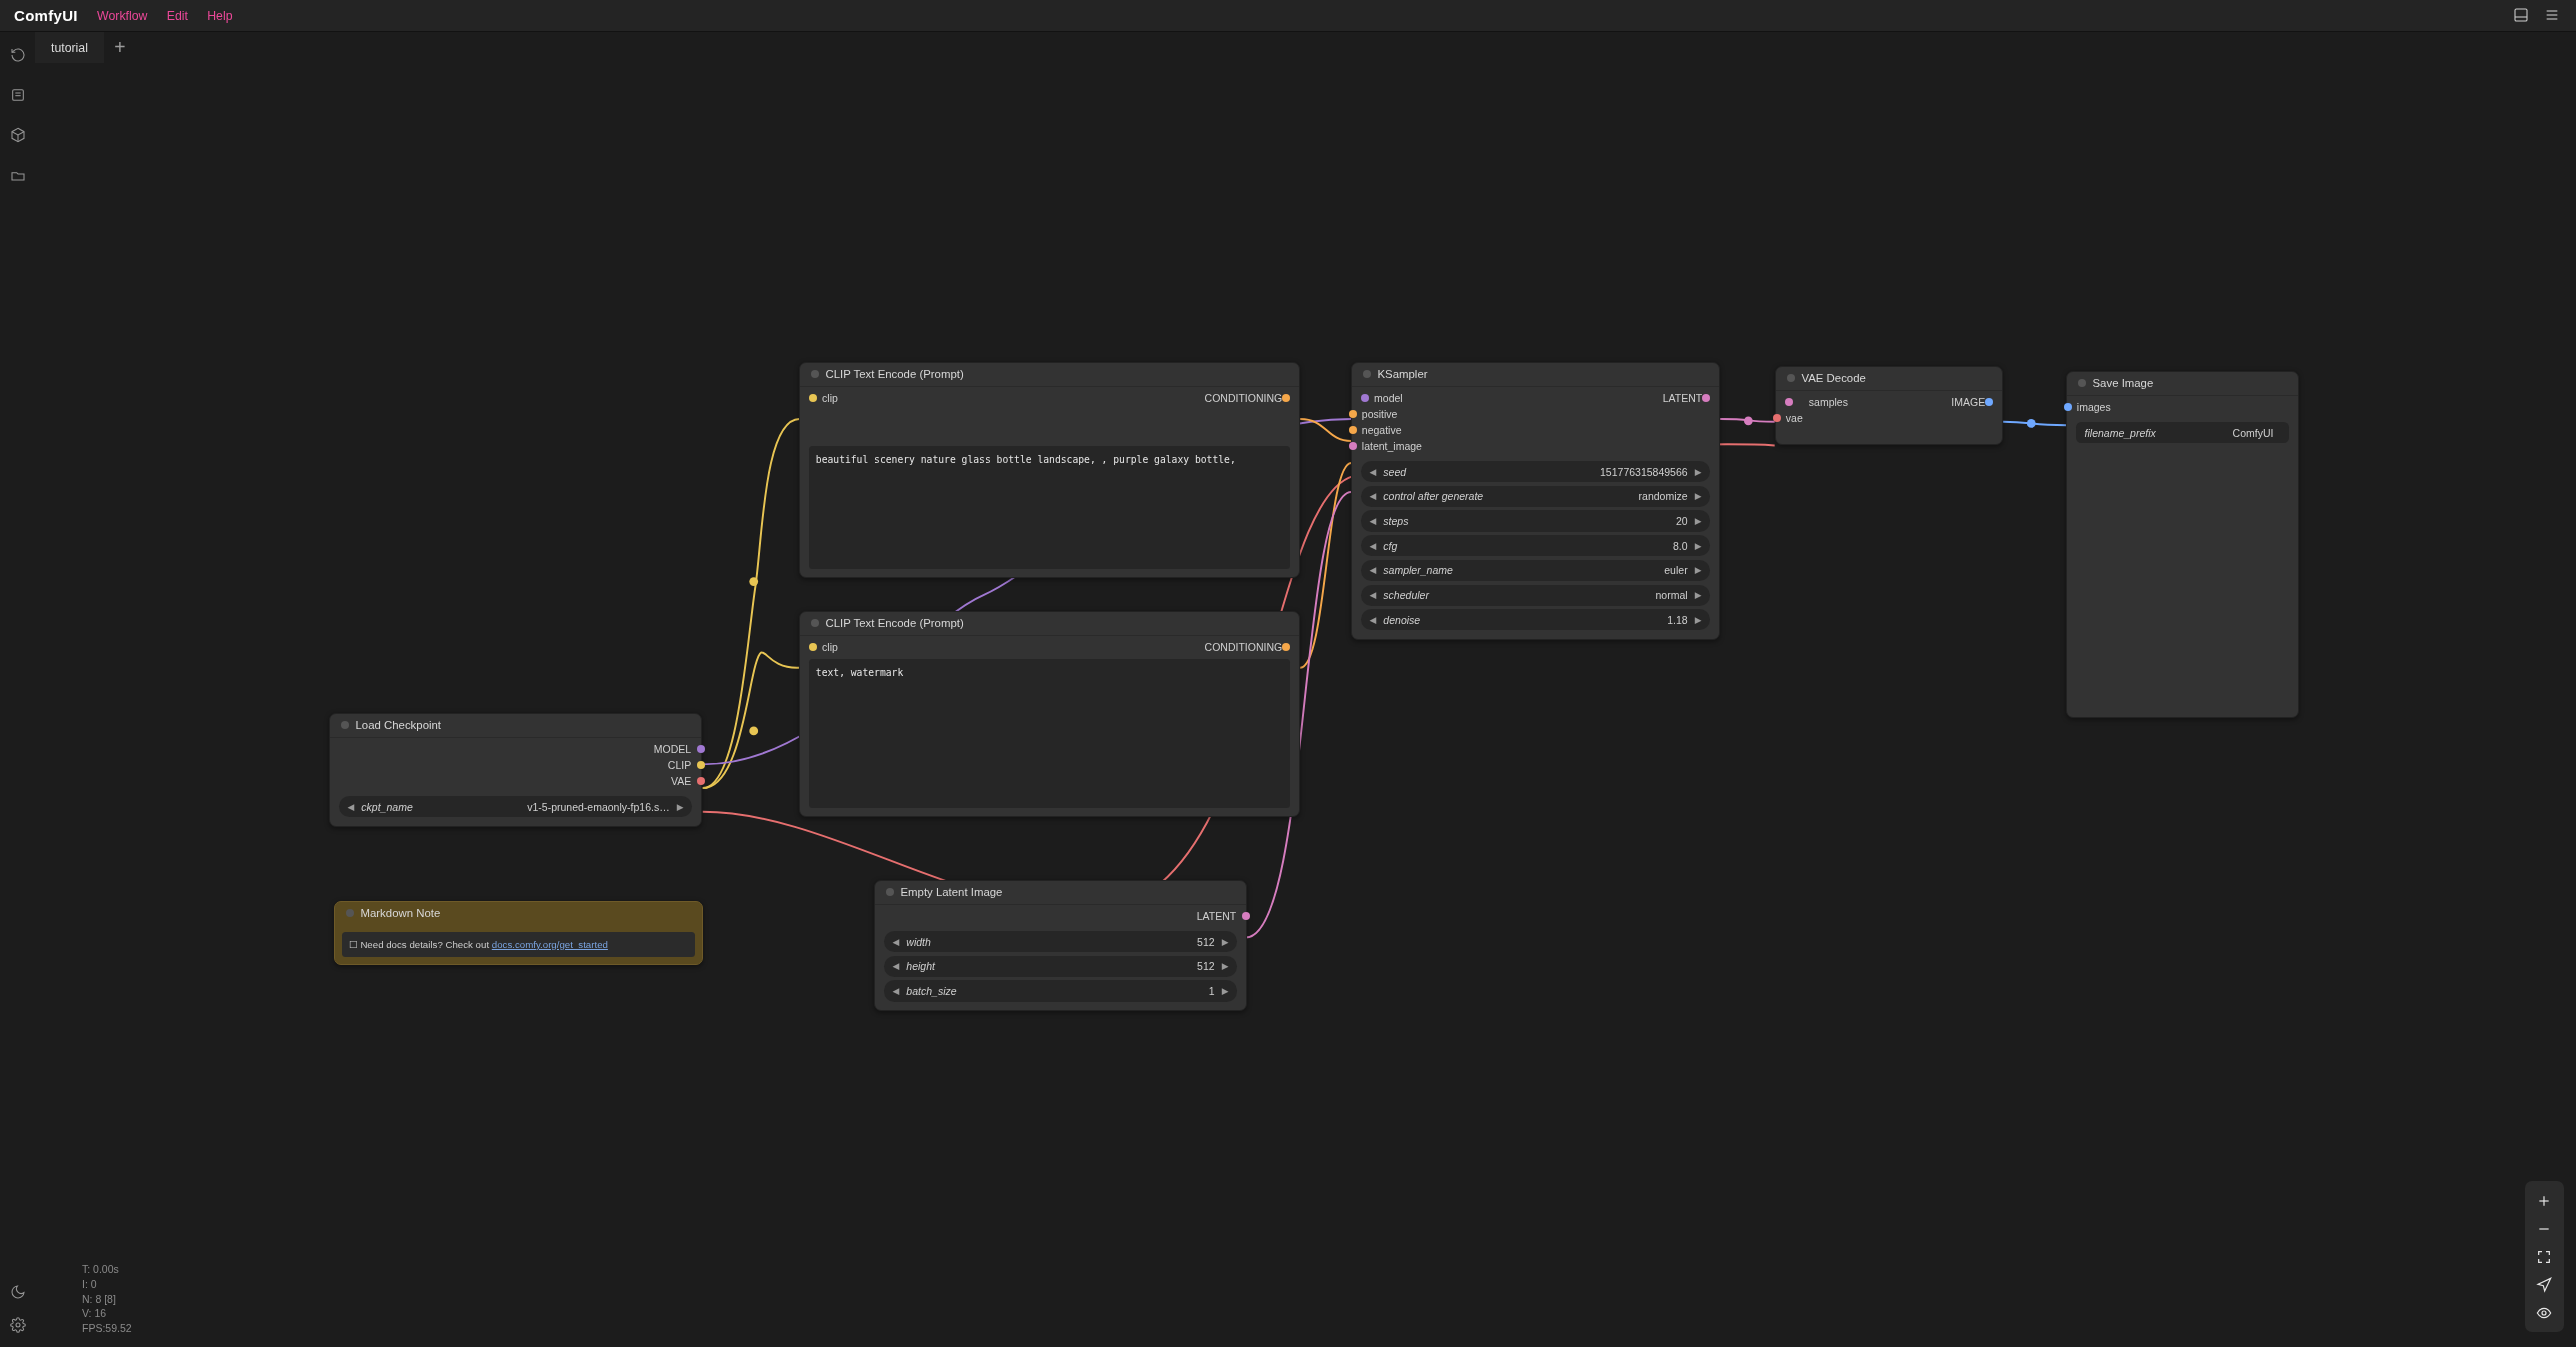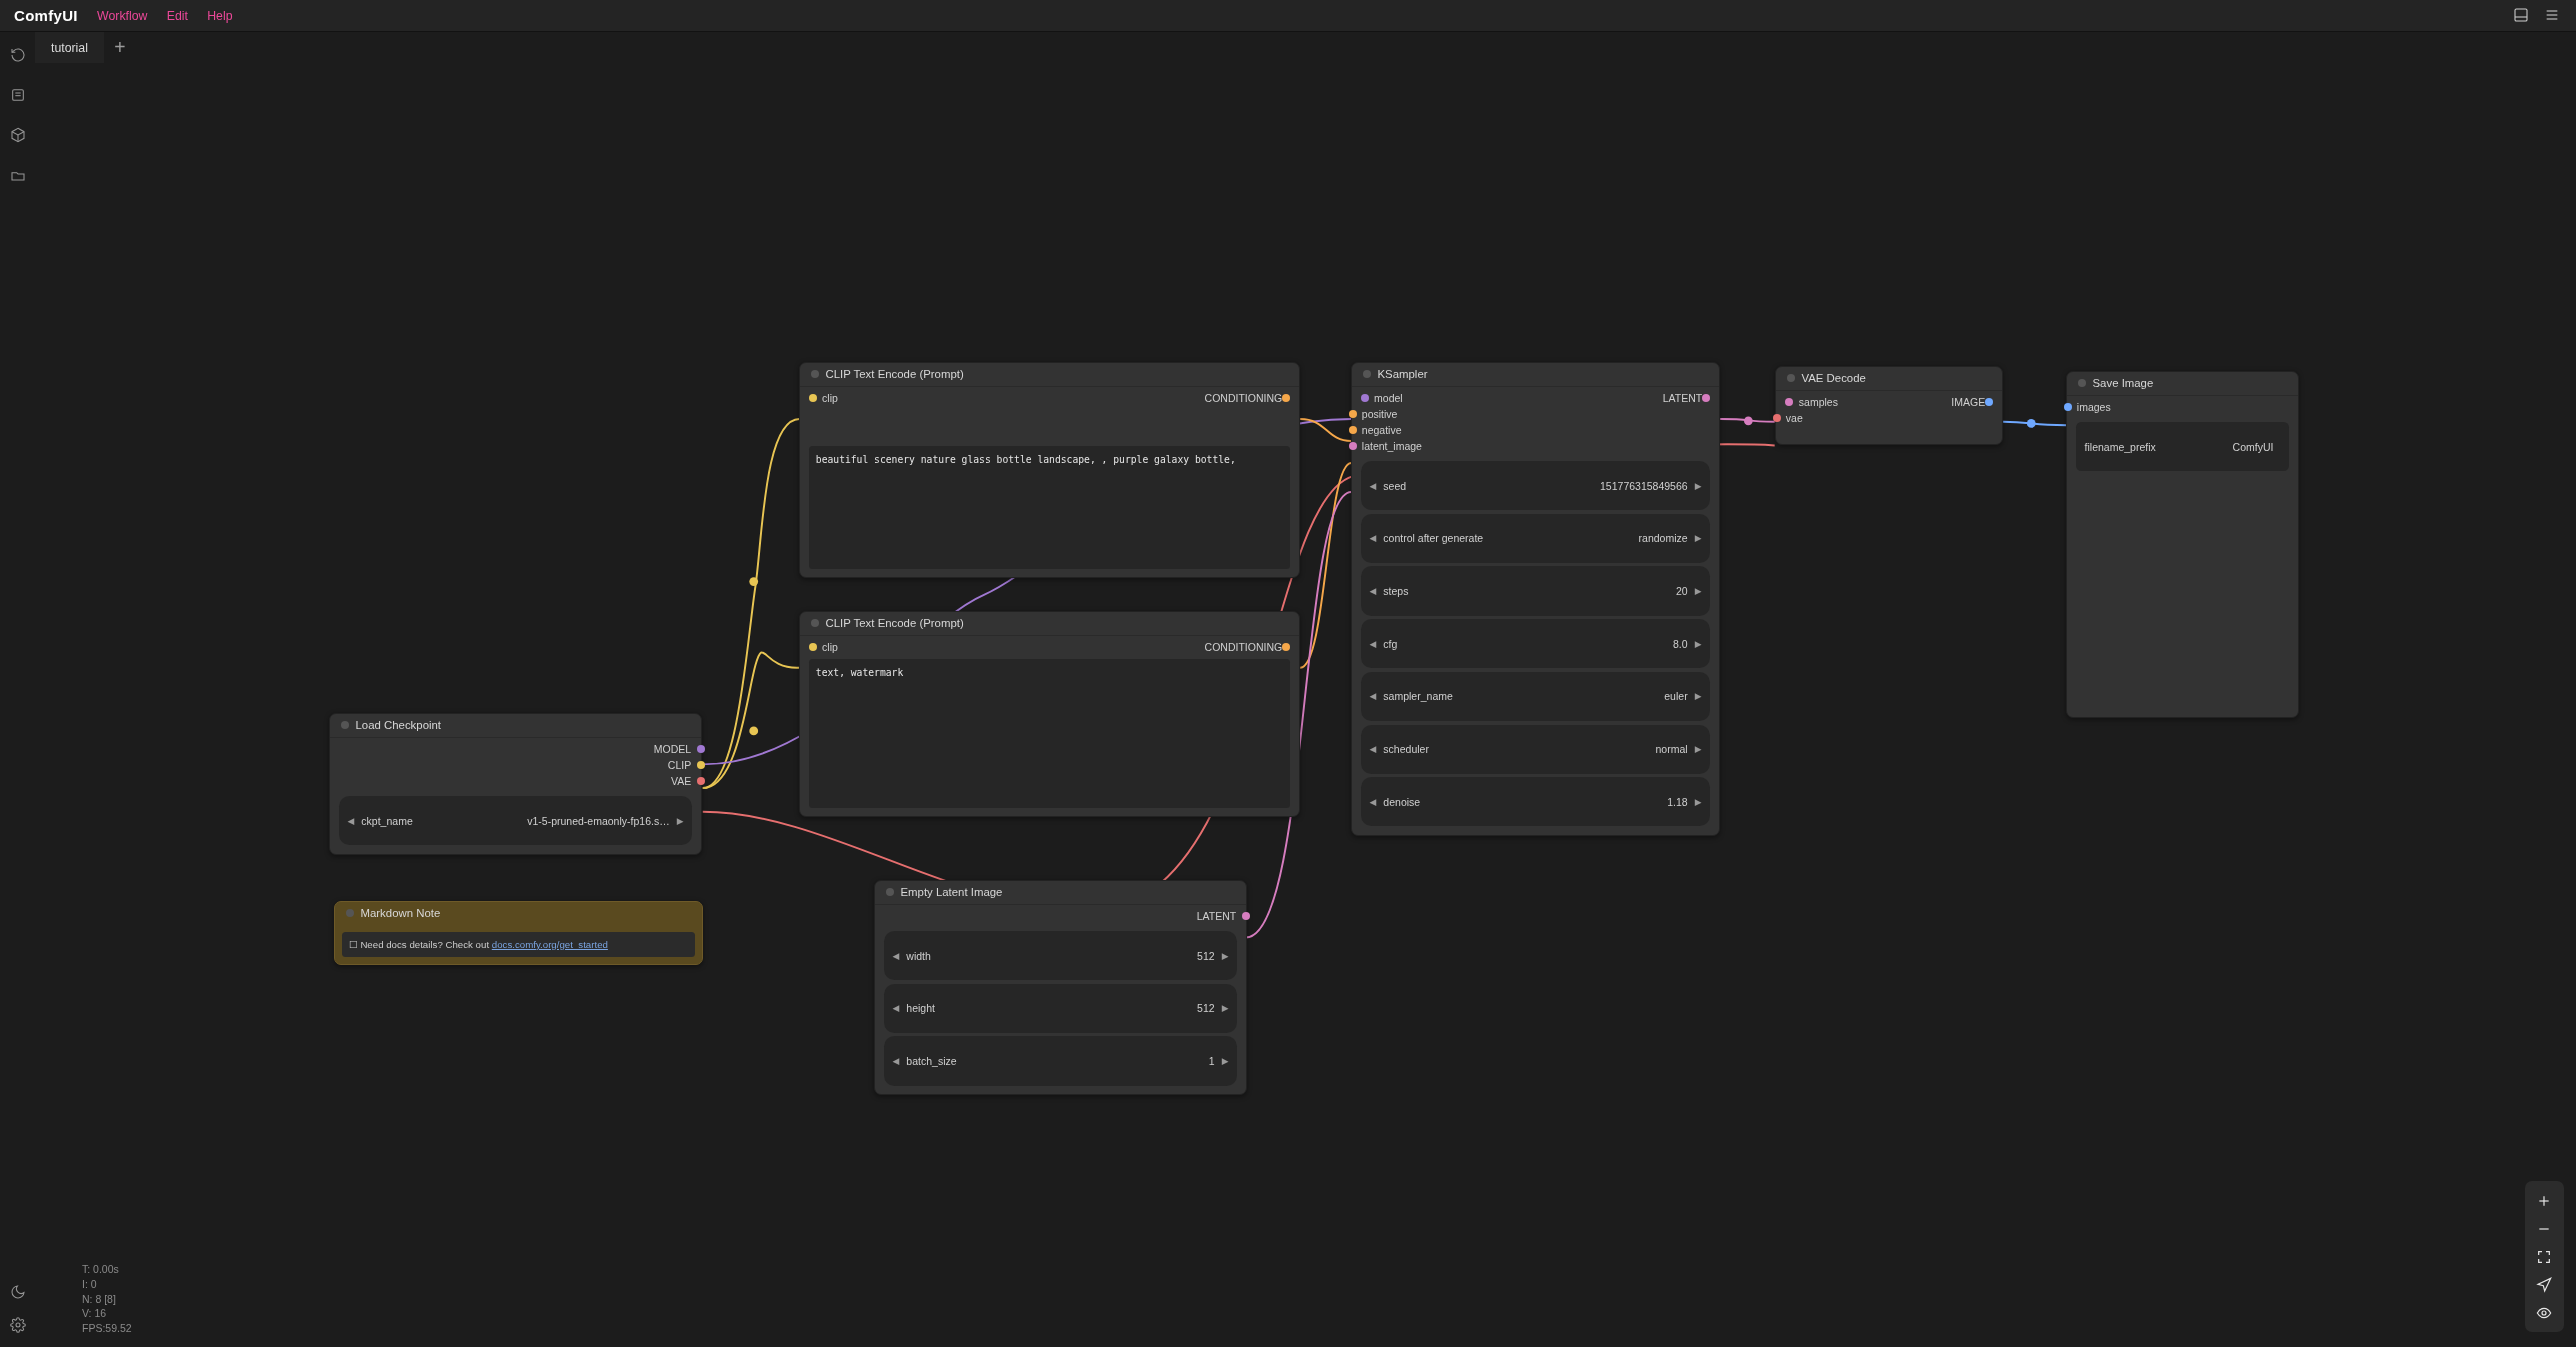--- a/index.html
+++ b/index.html
@@ -124,21 +124,21 @@
   background: #262626;
   border-radius: 10.5px;
   padding: 2.6px 8.8px;
   margin-top: 3.5px;
   display: flex;
   align-items: center;
   font-size: 10.5px;
   color: #d0d0d0;
 }
 .widget .arr { color: #999; font-size: 8.8px; cursor: pointer; }
-.widget .wl { margin: 16px 7px; }
+.widget .wl { margin: 2px 7px; font-style: italic; }
 .widget .wspacer { flex: 1; }
 .widget .wv { margin: 0 7px; text-align: right; }
 
 .markdown-node {
   background: #5a4a1f;
   border: 1.8px solid #6e5a28;
 }
 .markdown-body {
   background: #2b2b2b;
   margin: 7px;
@@ -487,21 +487,21 @@
 
   <div class="node" style="left:1740px; top:303px; width:228px; height:79px;">
     <div class="node-header">
         <div class="dot"></div>
         <span>VAE Decode</span>
       </div>
     <div class="ports">
       <div class="port-combined">
         <div class="left-port">
             <div class="port-dot c-latent"></div>
-            <span style="margin-left:6px;">samples</span>
+            <span style="margin-left:16px;">samples</span>
           </div>
         <div class="right-port">
             <span>IMAGE</span>
             <div class="port-dot c-image"></div>
           </div>
       </div>
       <div class="port-row-in">
           <div class="port-dot c-vae"></div>
           <span>vae</span>
         </div>

